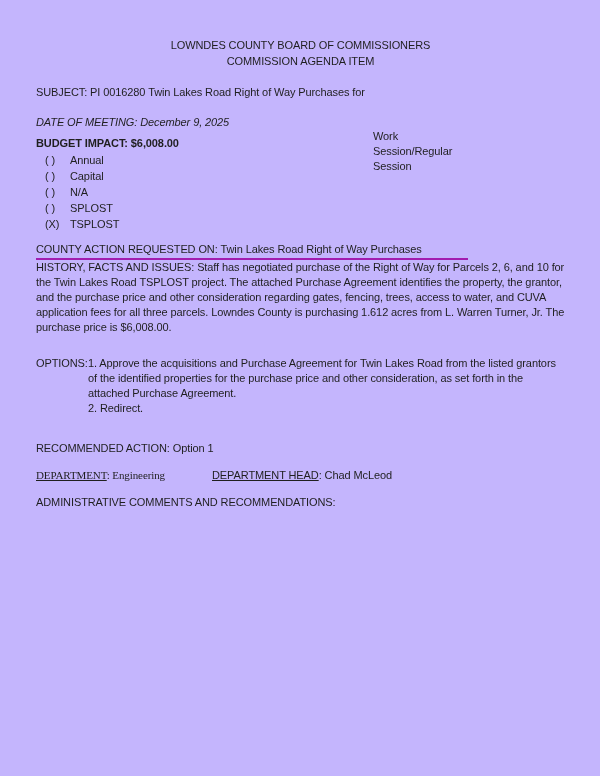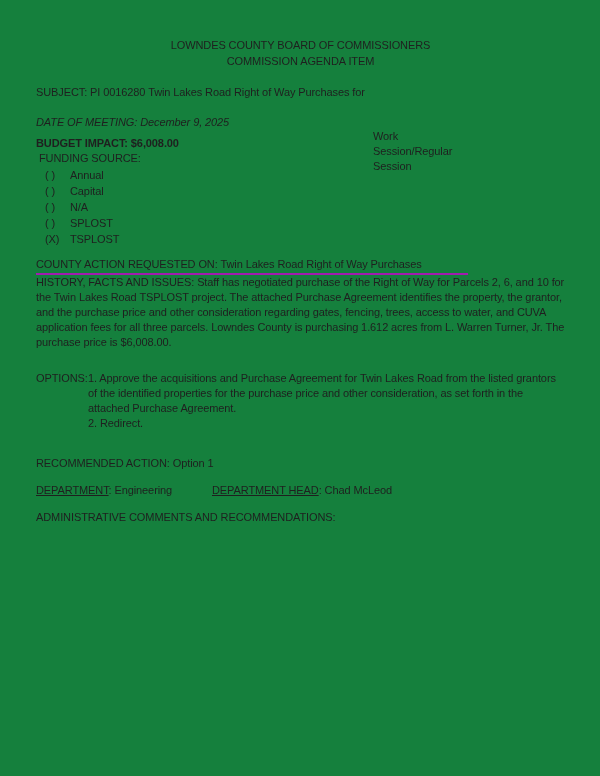--- a/index.html
+++ b/index.html
@@ -1,19 +1,19 @@
 <!DOCTYPE html>
 <html><head>
 <meta charset="utf-8">
 <style>
   html, body { margin:0; padding:0; background:#ffffff; }
   .page {
     position:relative;
     width:600px; height:776px;
-    background:#15803d;
+    background:#c4b5fd;
     box-sizing:border-box;
     padding:37px 35px 0 36px;
     font-family:"Liberation Sans", sans-serif;
     font-size:11px;
     line-height:15px;
     color:#1f1f1f;
     letter-spacing:-0.1px;
     overflow:hidden;
   }
   .doc-header { text-align:center; line-height:16px; }
@@ -30,21 +30,21 @@
     width:432px;
     padding-bottom:1px;
     border-bottom:2px solid #a21caf;
   }
   .history { }
   .options { margin-top:21px; display:flex; }
   .options .opt-label { width:52px; flex:0 0 52px; }
   .options .opt-body { width:477px; }
   .recommended { margin-top:25px; }
   .dept-row { margin-top:12px; }
-  .dept-col { display:inline-block; width:176px; vertical-align:top; }
+  .dept-col { display:inline-block; width:176px; vertical-align:top;font-family:Liberation Serif, serif; }
   .ul { text-decoration:underline; }
   .admin { margin-top:12px; }
 </style>
 </head>
 <body>
 
 <div class="page">
 
   <div class="doc-header">
     <div>LOWNDES COUNTY BOARD OF COMMISSIONERS</div>
@@ -57,21 +57,20 @@
 
   <div class="session-type">
     <div>Work</div>
     <div>Session/Regular</div>
     <div>Session</div>
   </div>
 
   <div class="date-line">DATE OF MEETING: December 9, 2025</div>
 
   <div class="budget-line">BUDGET IMPACT: $6,008.00</div>
-  <div class="funding-label">FUNDING SOURCE:</div>
 
   <div class="funding-list">
     <div class="funding-row">
       <span class="mark">( )</span>
       <span>Annual</span>
     </div>
     <div class="funding-row">
       <span class="mark">( )</span>
       <span>Capital</span>
     </div>

